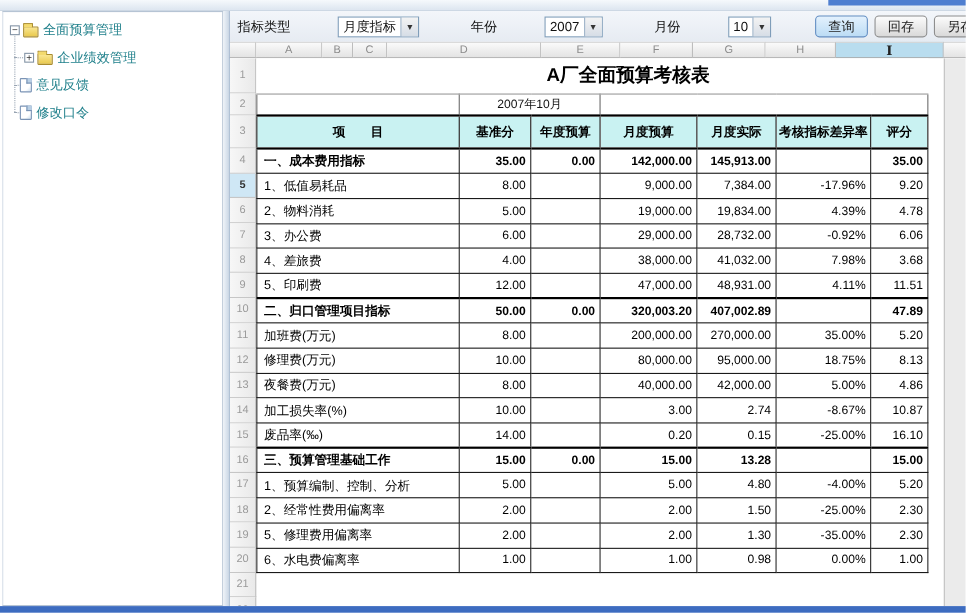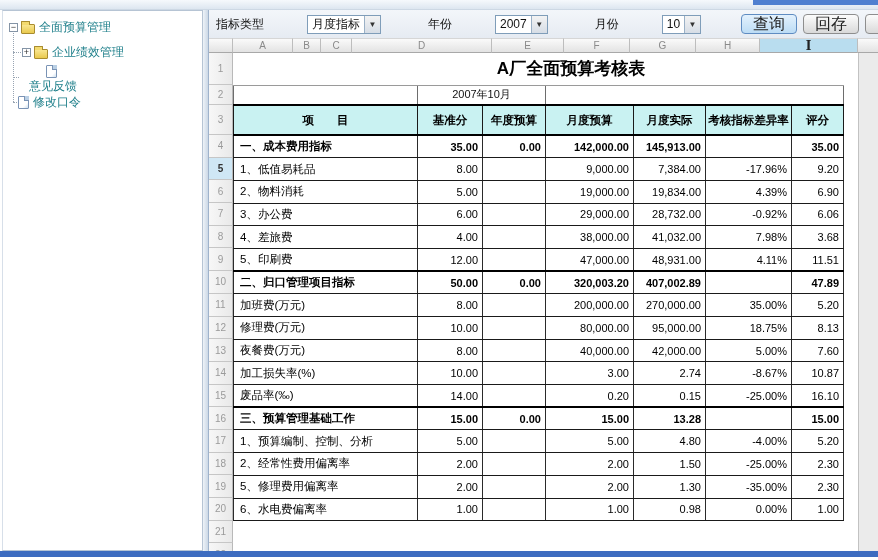--- a/index.html
+++ b/index.html
@@ -43,21 +43,21 @@
   #toolbar { position:absolute; left:0; top:0; width:669px; height:28px;
     background:linear-gradient(#f3f6fa,#e6ebf2); display:flex; align-items:center;gap:40px; }
   .tb-label { font-size:12px; color:#111; margin:0 3px 0 7px; white-space:nowrap; }
   .select { height:19px; background:#fff; border:1px solid #7f9db9; display:flex;
     align-items:center; font-size:12px; color:#111; }
   .select .val { padding:0 4px; flex:1 1 auto; white-space:nowrap; }
   .select .arrow-btn { width:16px; height:17px; background:linear-gradient(#f3f3f3,#d6dde6);
     border-left:1px solid #9ab0c6; display:flex; align-items:center; justify-content:center;
     font-size:8px; color:#333; }
   #btn-group { margin-left:auto; margin-right:34px; display:flex; gap:6px; }
-  .btn { height:20px; padding:0 11px; font-size:16px; color:#222;
+  .btn { height:20px; padding:0 11px; font-size:12px; color:#222;
     background:linear-gradient(#fcfcfc,#d9d9d9); border:1px solid #8e8e8e; border-radius:4px;
     display:flex; align-items:center; cursor:pointer; white-space:nowrap; }
   .btn.primary { background:linear-gradient(#e3f1fd,#bcdcf5); border-color:#5f8cc2; }
 
   
   #letters { position:absolute; left:0; top:28px; width:669px; height:15px; display:flex; }
   .letter-cell { height:15px; background:linear-gradient(#fafafa,#e3e3e3);
     border-right:1px solid #bdbdbd; border-bottom:1px solid #a8a8a8; border-top:1px solid #d6d6d6;
     font-size:10px; color:#8a8a8a; display:flex; align-items:center; justify-content:center; }
   .letter-cell.selected { background:#b9ddef; }
@@ -107,21 +107,21 @@
         <div class="tree-item" style="top: 4px; left: 6px;">
           <span class="expander">−</span>
           <span class="folder"></span>
           <span class="tree-label">全面预算管理</span>
         </div>
         <div class="tree-item" style="top: 29px; left: 19px;">
           <span class="expander">+</span>
           <span class="folder"></span>
           <span class="tree-label">企业绩效管理</span>
         </div>
-        <div class="tree-item" style="top: 54px; left: 22px; flex-direction: column;">
+        <div class="tree-item" style="top: 54px; left: 6px;">
           <span style="width: 9px; flex: 0 0 auto;"></span>
           <span class="doc"></span>
           <span class="tree-label">意见反馈</span>
         </div>
         <div class="tree-item" style="top: 79px; left: 6px;">
           <span style="width: 9px; flex: 0 0 auto;"></span>
           <span class="doc"></span>
           <span class="tree-label">修改口令</span>
         </div>
       </div>
@@ -244,21 +244,21 @@
               <td class="num">-17.96%</td>
               <td class="num">9.20</td>
             </tr>
             <tr class="data">
               <td class="name">2、物料消耗</td>
               <td class="num">5.00</td>
               <td class="num"></td>
               <td class="num">19,000.00</td>
               <td class="num">19,834.00</td>
               <td class="num">4.39%</td>
-              <td class="num">6.90</td>
+              <td class="num">4.78</td>
             </tr>
             <tr class="data">
               <td class="name">3、办公费</td>
               <td class="num">6.00</td>
               <td class="num"></td>
               <td class="num">29,000.00</td>
               <td class="num">28,732.00</td>
               <td class="num">-0.92%</td>
               <td class="num">6.06</td>
             </tr>
@@ -307,21 +307,21 @@
               <td class="num">18.75%</td>
               <td class="num">8.13</td>
             </tr>
             <tr class="data">
               <td class="name">夜餐费(万元)</td>
               <td class="num">8.00</td>
               <td class="num"></td>
               <td class="num">40,000.00</td>
               <td class="num">42,000.00</td>
               <td class="num">5.00%</td>
-              <td class="num">7.60</td>
+              <td class="num">4.86</td>
             </tr>
             <tr class="data">
               <td class="name">加工损失率(%)</td>
               <td class="num">10.00</td>
               <td class="num"></td>
               <td class="num">3.00</td>
               <td class="num">2.74</td>
               <td class="num">-8.67%</td>
               <td class="num">10.87</td>
             </tr>

